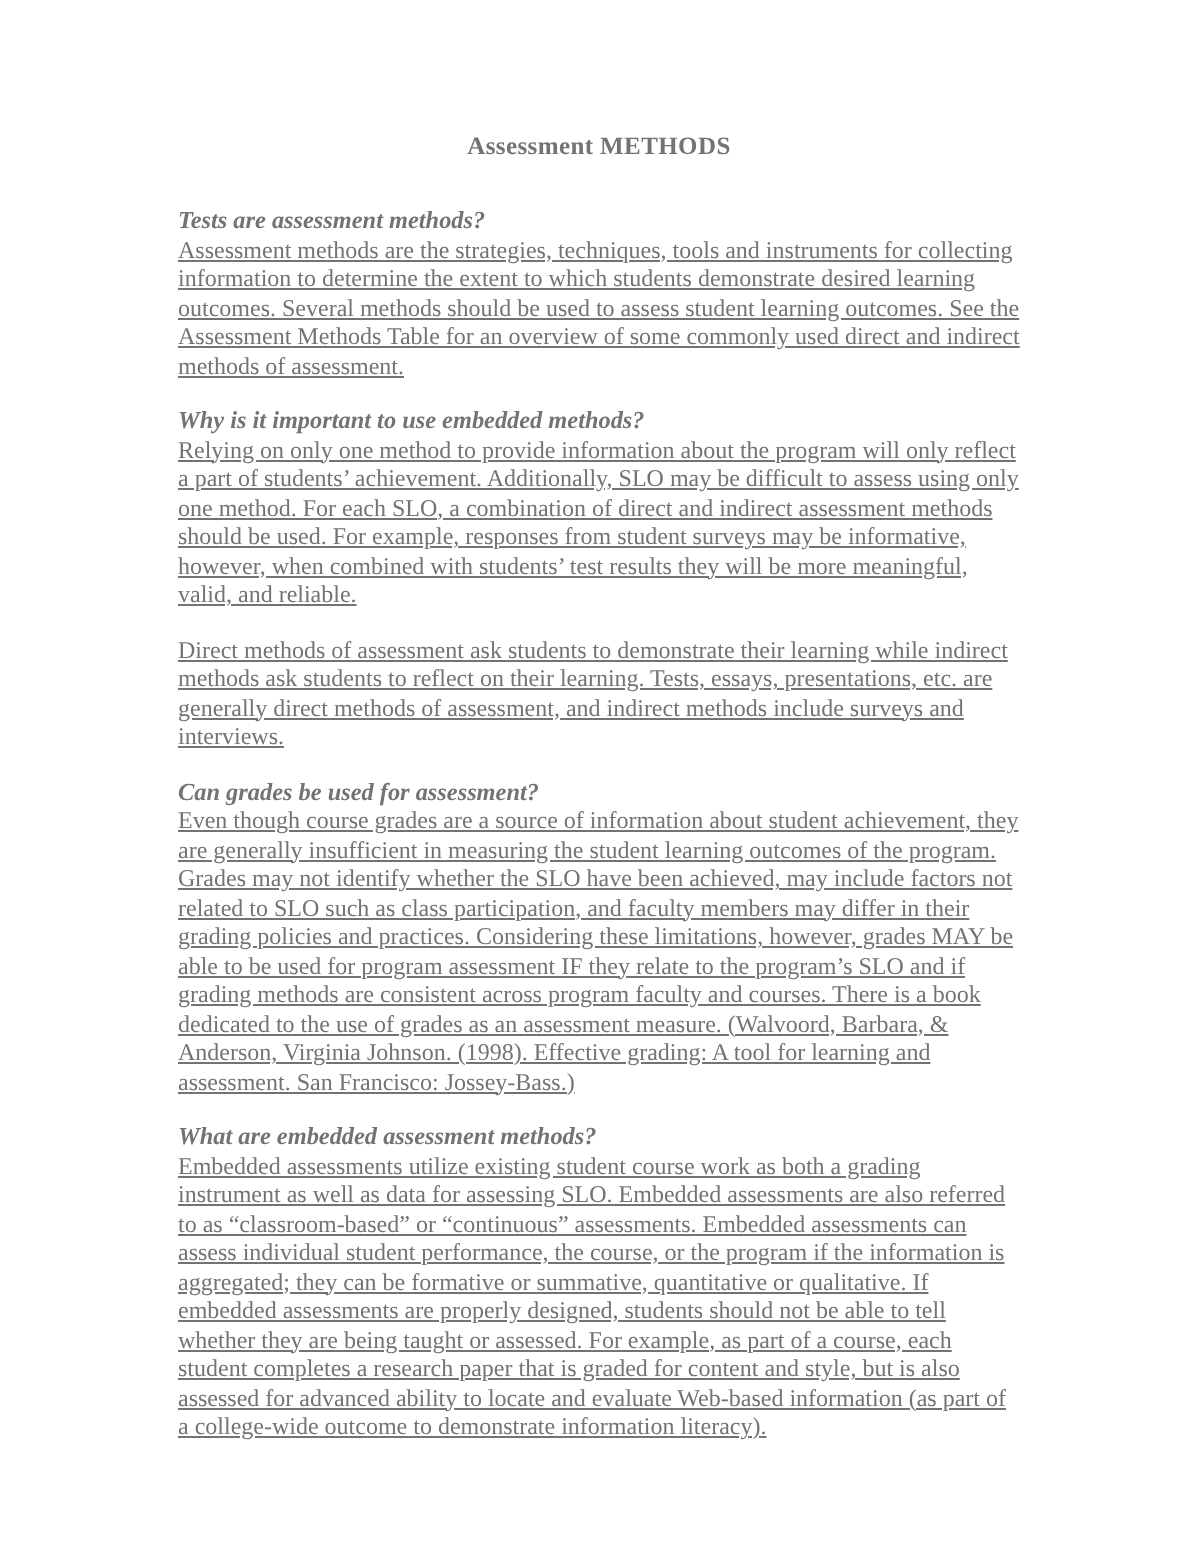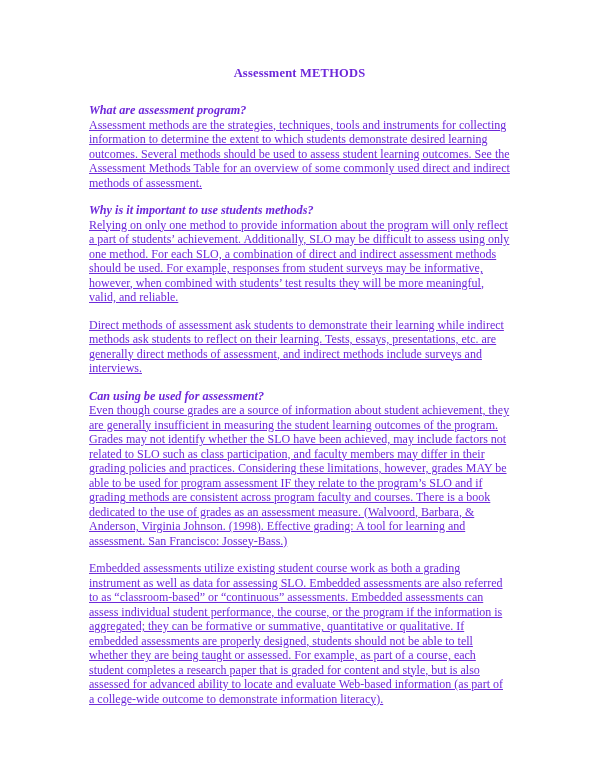--- a/index.html
+++ b/index.html
@@ -6,21 +6,21 @@
     margin: 0;
     padding: 0;
     background: #ffffff;
   }
   .page {
     position: relative;
     width: 600px;
     height: 776px;
     background: #ffffff;
     overflow: hidden;
-    color: #6d28d9;
+    color: #737373;
     font-family: "Liberation Serif", "DejaVu Serif", serif;
   }
   .content {
     position: absolute;
     left: 89px;
     top: 66px;
     width: 421px;
   }
   .doc-title {
     font-size: 12.5px;
@@ -49,36 +49,37 @@
 </style>
 </head>
 <body>
 
 <div class="page">
   <div class="content">
 
     <h1 class="doc-title">Assessment METHODS</h1>
 
     <div class="section">
-      <h2 class="section-heading">What are assessment program?</h2>
+      <h2 class="section-heading">Tests are assessment methods?</h2>
       <p class="section-body">Assessment methods are the strategies, techniques, tools and instruments for collecting information to determine the extent to which students demonstrate desired learning outcomes.  Several methods should be used to assess student learning outcomes.  See the Assessment Methods Table for an overview of some commonly used direct and indirect methods of assessment.</p>
     </div>
 
     <div class="section">
-      <h2 class="section-heading">Why is it important to use students methods?</h2>
+      <h2 class="section-heading">Why is it important to use embedded methods?</h2>
       <p class="section-body">Relying on only one method to provide information about the program will only reflect a part of students’ achievement.  Additionally, SLO may be difficult to assess using only one method.  For each SLO, a combination of direct and indirect assessment methods should be used.  For example, responses from student surveys may be informative, however, when combined with students’ test results they will be more meaningful, valid, and reliable.</p>
     </div>
 
     <div class="section">
       <p class="section-body">Direct methods of assessment ask students to demonstrate their learning while indirect methods ask students to reflect on their learning.  Tests, essays, presentations, etc. are generally direct methods of assessment, and indirect methods include surveys and interviews.</p>
     </div>
 
     <div class="section">
-      <h2 class="section-heading">Can using be used for assessment?</h2>
+      <h2 class="section-heading">Can grades be used for assessment?</h2>
       <p class="section-body">Even though course grades are a source of information about student achievement, they are generally insufficient in measuring the student learning outcomes of the program.  Grades may not identify whether the SLO have been achieved, may include factors not related to SLO such as class participation, and faculty members may differ in their grading policies and practices.  Considering these limitations, however, grades MAY be able to be used for program assessment IF they relate to the program’s SLO and if grading methods are consistent across program faculty and courses.  There is a book dedicated to the use of grades as an assessment measure.  (Walvoord, Barbara, &amp; Anderson, Virginia Johnson. (1998).  Effective grading: A tool for learning and assessment. San Francisco: Jossey-Bass.)</p>
     </div>
 
     <div class="section">
+      <h2 class="section-heading">What are embedded assessment methods?</h2>
       <p class="section-body">Embedded assessments utilize existing student course work as both a grading instrument as well as data for assessing SLO.  Embedded assessments are also referred to as “classroom-based” or “continuous” assessments.  Embedded assessments can assess individual student performance, the course, or the program if the information is aggregated; they can be formative or summative, quantitative or qualitative.  If embedded assessments are properly designed, students should not be able to tell whether they are being taught or assessed.  For example, as part of a course, each student completes a research paper that is graded for content and style, but is also assessed for advanced ability to locate and evaluate Web-based information (as part of a college-wide outcome to demonstrate information literacy).</p>
     </div>
 
   </div>
 </div>
 
 </body></html>

